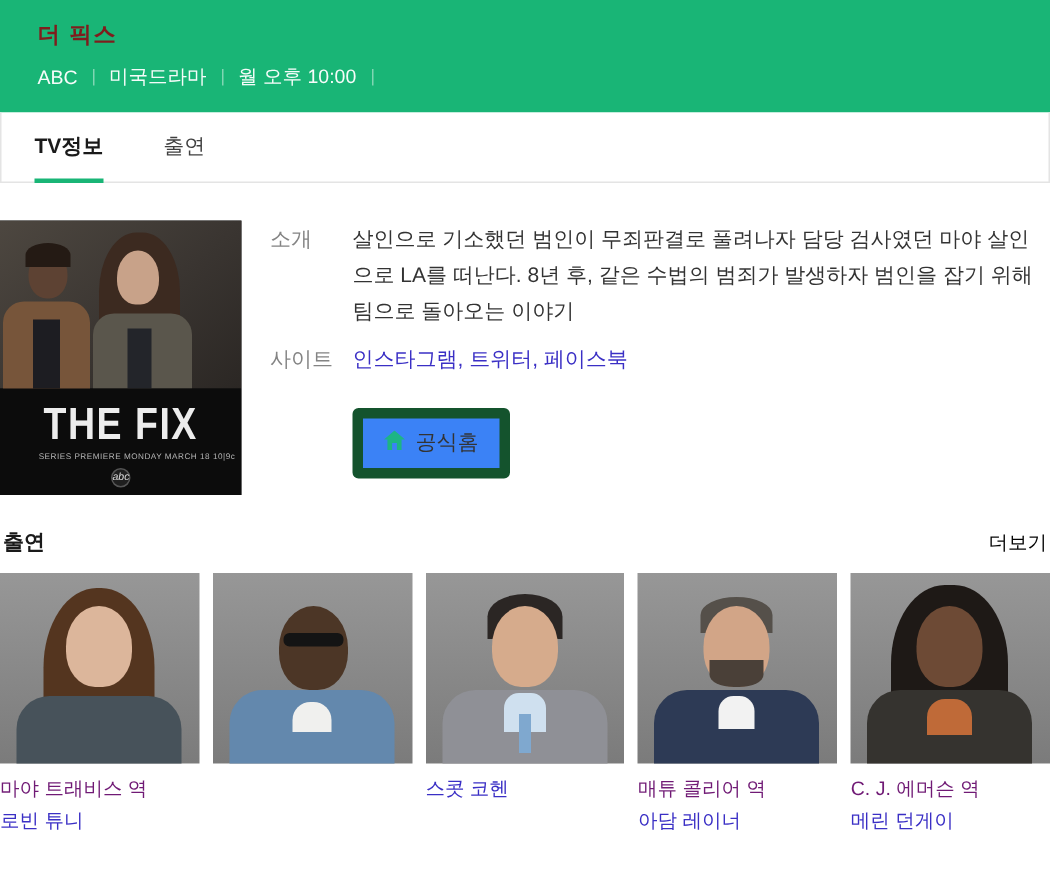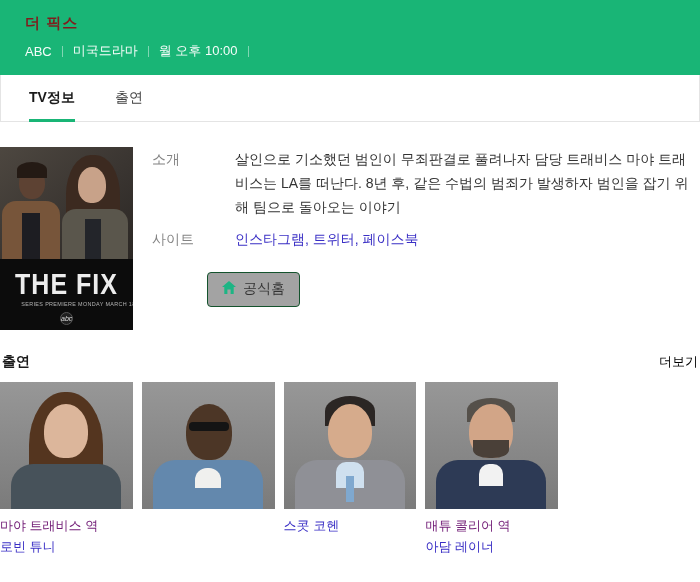--- a/index.html
+++ b/index.html
@@ -9,57 +9,57 @@
   
   .hd { background:#19b576; height:75px; padding:14px 0 0 25px; }
   .hd-title { color:#7f1d1d; font-size:15px; font-weight:bold; letter-spacing:1px; }
   .hd-meta { margin-top:9px; font-size:13px; color:rgba(255,255,255,0.96); display:flex; align-items:center; }
   .hd-meta .sep { display:inline-block; width:1px; height:11px; background:rgba(255,255,255,0.45); margin:0 10px; }
 
   
   .tabbar { height:47px; background:#fff; border:1px solid #e4e4e4; border-top:none;
     display:flex; align-items:stretch; }
   .tab { position:relative; display:flex; align-items:center; font-size:14px; color:#404040; cursor:pointer; }
-  .tab.t1 { margin-left:28px;text-align:right; }
+  .tab.t1 { margin-left:22px;text-align:right; }
   .tab.t2 { margin-left:40px; }
   .tab.active { color:#1a1a1a; font-weight:bold; }
   .tab.active::after { content:""; position:absolute; left:0; right:0; bottom:-1px; height:3px; background:#19b576; }
 
   
   .info { display:flex; margin-top:25px; }
-  .poster { width:133px; height:183px; flex-shrink:0; background:#101010; position:relative; overflow:hidden; cursor:pointer; }
+  .poster { width:161px; height:183px; flex-shrink:0; background:#101010; position:relative; overflow:hidden; cursor:pointer; }
   .po-photo { position:absolute; top:0; left:0; right:0; height:112px;
     background:linear-gradient(140deg,#4d4740 0%,#3a3531 55%,#2b2724 100%); }
   .po-man-body { position:absolute; left:2px; top:54px; width:58px; height:60px; border-radius:14px 14px 0 0; background:#77553a; }
   .po-man-shirt { position:absolute; left:22px; top:66px; width:18px; height:46px; background:#1d1d22; }
   .po-man-head { position:absolute; left:19px; top:20px; width:26px; height:32px; border-radius:50% 50% 46% 46%; background:#5d4233; }
   .po-man-hair { position:absolute; left:17px; top:15px; width:30px; height:16px; border-radius:50% 50% 0 0; background:#241a14; }
   .po-wom-hair { position:absolute; left:66px; top:8px; width:54px; height:86px; border-radius:46% 46% 34% 34%; background:#3c2a20; }
   .po-wom-head { position:absolute; left:78px; top:20px; width:28px; height:36px; border-radius:50% 50% 44% 44%; background:#c8a289; }
   .po-wom-body { position:absolute; left:62px; top:62px; width:66px; height:50px; border-radius:14px 14px 0 0; background:#5a564c; }
   .po-wom-shirt { position:absolute; left:85px; top:72px; width:16px; height:40px; background:#23252a; }
   .po-bottom { position:absolute; bottom:0; left:0; right:0; height:71px; background:#0c0c0c; text-align:center; }
   .po-title { color:#ededed; font-size:25px; font-weight:bold; letter-spacing:1px;
     transform:scaleY(1.2); transform-origin:center top; margin-top:7px; }
   .po-premiere { color:#b5b5b5; font-size:8px; white-space:nowrap; letter-spacing:0.5px;
     transform:scale(0.68); transform-origin:center top; margin-top:6px; }
   .po-abc { width:13px; height:13px; margin:2px auto 0; border-radius:50%; background:#1f1f1f;
     border:1px solid #555; color:#ddd; font-size:7px; font-style:italic; line-height:12px; }
 
   .details { flex:1; margin-left:19px; font-size:14px; }
-  .drow { display:flex; line-height:24px;gap:28px; }
+  .drow { display:flex; line-height:24px; }
   .drow + .drow { margin-top:8px; }
   .dlabel { width:55px; flex-shrink:0; color:#848484; }
   .dvalue { flex:1; color:#333; padding-right:8px; }
   .muted { color:#999; }
   a, .lnk { color:#3a2fc5; text-decoration:none; cursor:pointer; }
   .site-links .lnk:not(:last-child)::after { content:", "; }
 
   .btn-official { display:inline-flex; align-items:center; gap:7px; margin:21px 0 0 55px;
-    border:1px solid #14532d; border-radius:4px; background:#a3a3a3; padding:7px 14px 8px;
+    border:7px solid #14532d; border-radius:4px; background:#3b82f6; padding:7px 14px 8px;
     font-size:14px; color:#333; cursor:pointer; }
 
   
   .cast { margin-top:23px; }
   .cast-hd { display:flex; justify-content:space-between; align-items:center; padding:0 2px; }
   .cast-title { font-size:14px; font-weight:bold; color:#1a1a1a; }
   .more { font-size:13px; color:#000000; cursor:pointer; }
   .cast-grid { display:grid; grid-template-columns:repeat(5,1fr); gap:9px; margin-top:11px; }
   .ph { height:127px; position:relative; overflow:hidden; cursor:pointer;
     background:linear-gradient(#979797,#7b7b7b); }
@@ -134,21 +134,21 @@
     <div class="po-bottom">
       <div class="po-title">THE FIX</div>
       <div class="po-premiere">SERIES PREMIERE MONDAY MARCH 18 10|9c</div>
       <div class="po-abc">abc</div>
     </div>
   </div>
 
   <div class="details">
     <div class="drow">
       <div class="dlabel">소개</div>
-      <div class="dvalue">살인으로 기소했던 범인이 무죄판결로 풀려나자 담당 트래비스 마야 트래비스는 LA를 떠난다. 8년 후, 같은 수법의 범죄가 발생하자 범인을 잡기 위해 팀으로 돌아오는 이야기</div>
+      <div class="dvalue">살인으로 기소했던 범인이 무죄판결로 풀려나자 담당 검사였던 마야 살인으로 LA를 떠난다. 8년 후, 같은 수법의 범죄가 발생하자 범인을 잡기 위해 팀으로 돌아오는 이야기</div>
     </div>
     <div class="drow">
       <div class="dlabel">사이트</div>
       <div class="dvalue site-links"><span class="lnk">인스타그램</span><span class="lnk">트위터</span><span class="lnk">페이스북</span></div>
     </div>
     <div class="btn-official">
       <span class="home-ic">
         <svg width="14" height="13" viewBox="0 0 14 13">
             <path d="M7 0 L14 6 L11.7 6 L11.7 13 L8.6 13 L8.6 8.4 L5.4 8.4 L5.4 13 L2.3 13 L2.3 6 L0 6 Z" fill="#1db584"></path>
           </svg>
@@ -206,15 +206,27 @@
           <div class="bod"></div>
           <div class="shirt"></div>
           <div class="beard"></div>
       </div>
       <div class="cinfo">
         <div class="crole">매튜 콜리어 역</div>
         <span class="cactor lnk">아담 레이너</span>
       </div>
     </div>
 
+    <div>
+      <div class="ph c5">
+        <div class="hair"></div>
+          <div class="head"></div>
+          <div class="bod"></div>
+          <div class="shirt"></div>
+      </div>
+      <div class="cinfo">
+        <div class="crole">C. J. 에머슨 역</div>
+        <span class="cactor lnk">메린 던게이</span>
+      </div>
+    </div>
 
   </div>
 </div>
 
 </body></html>

